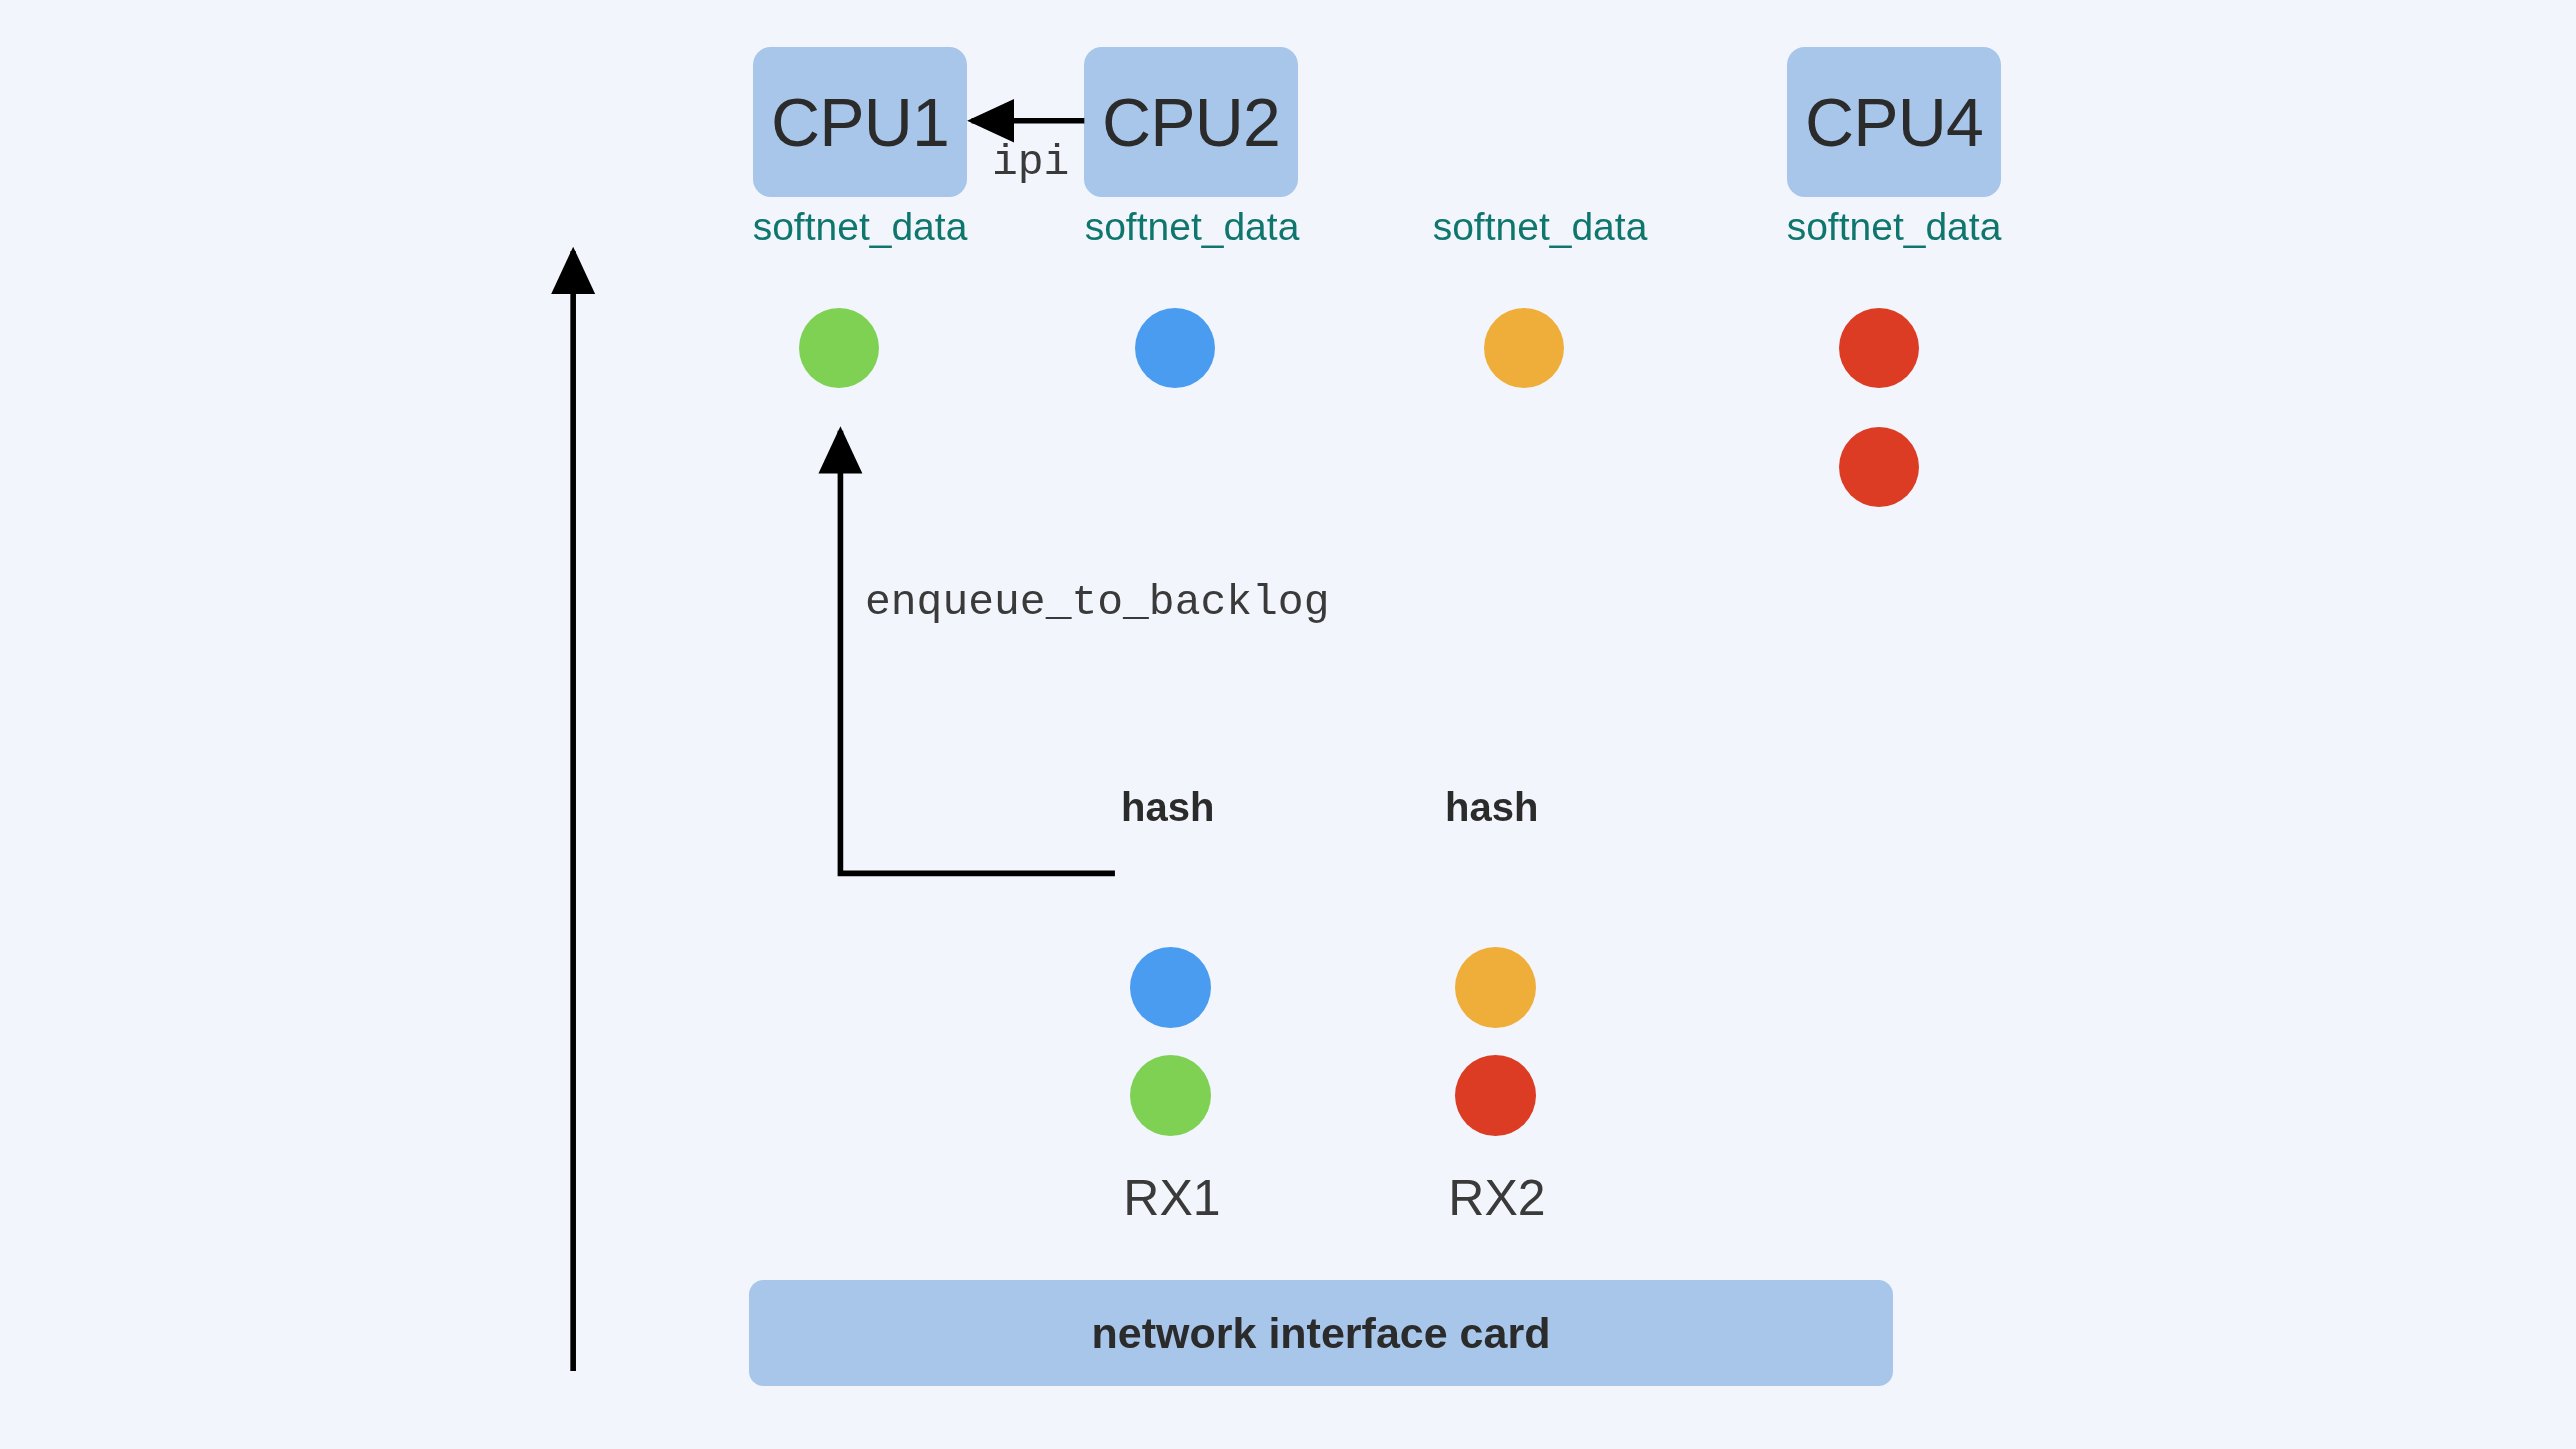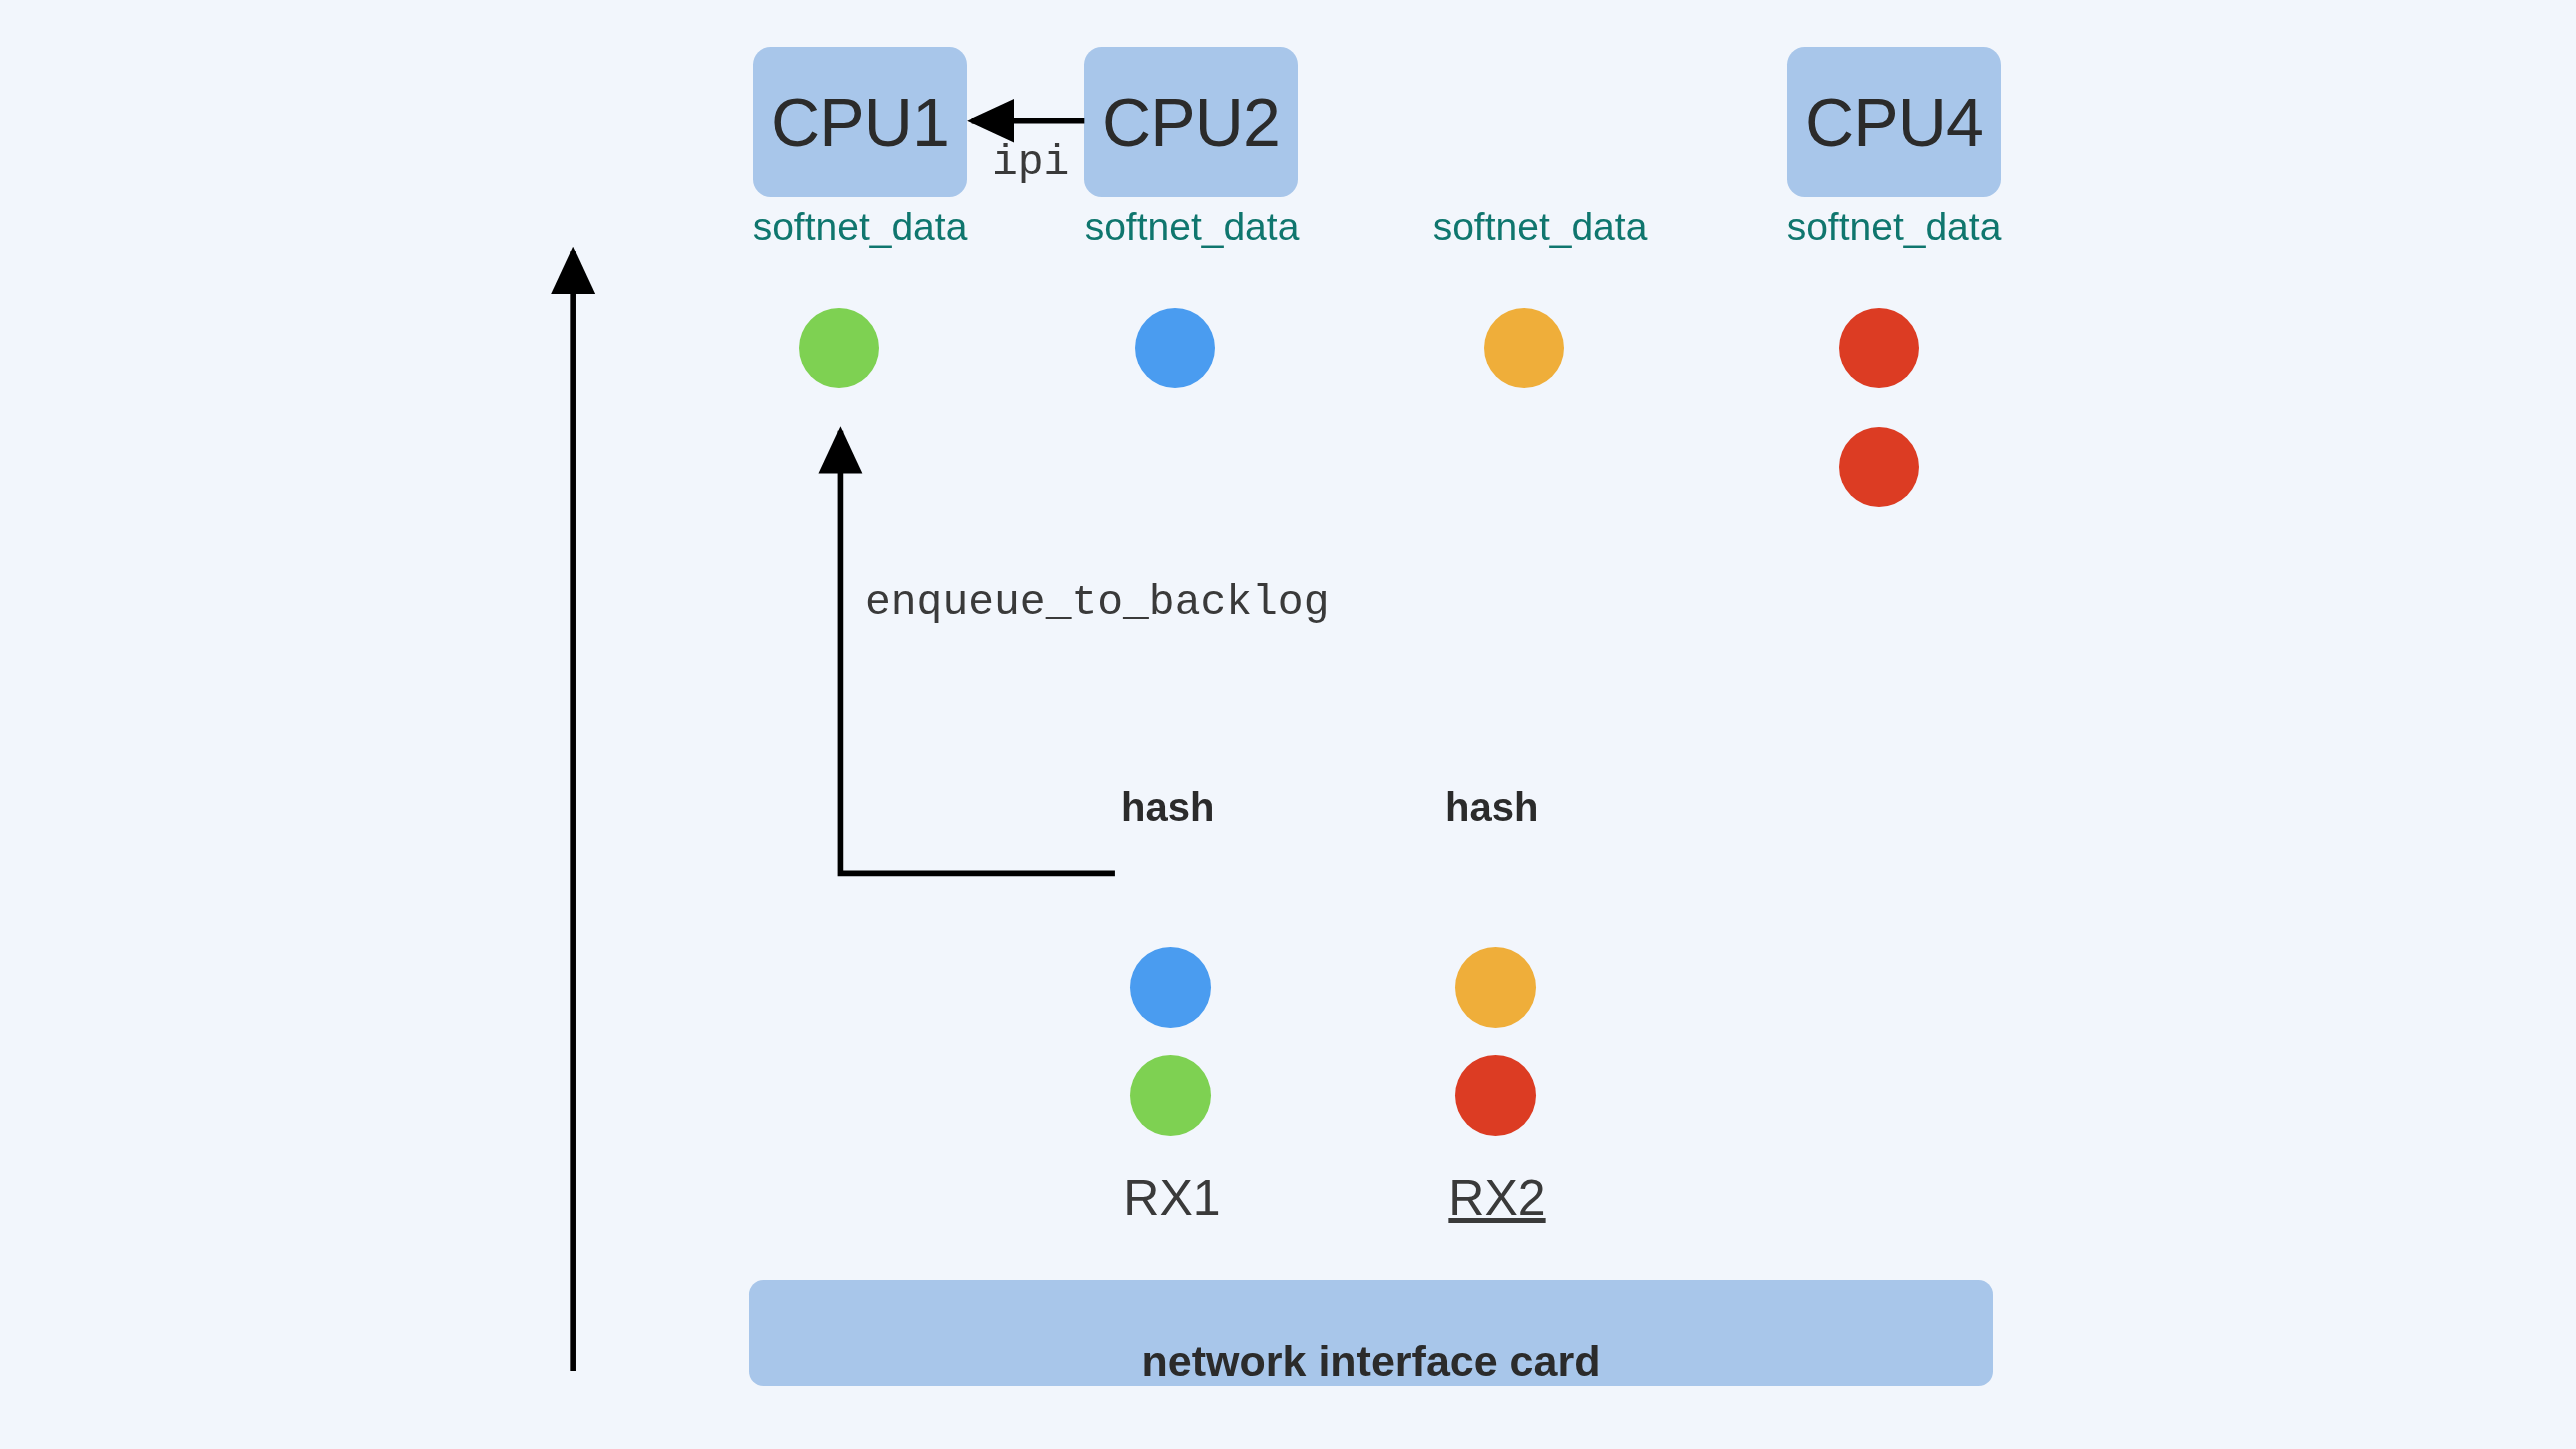--- a/index.html
+++ b/index.html
@@ -115,23 +115,23 @@
 
   <div class="hash-label" style="left:1121px; top:785px;">hash</div>
   <div class="hash-label" style="left:1445px; top:785px;">hash</div>
 
   <div class="dot" id="dot-rx1-0" style="left: 1130px; top: 947px; width: 81px; height: 81px; background: rgb(74, 156, 240);"></div>
   <div class="dot" id="dot-rx1-1" style="left: 1130px; top: 1055px; width: 81px; height: 81px; background: rgb(126, 209, 82);"></div>
   <div class="dot" id="dot-rx2-0" style="left: 1455px; top: 947px; width: 81px; height: 81px; background: rgb(239, 174, 58);"></div>
   <div class="dot" id="dot-rx2-1" style="left: 1455px; top: 1055px; width: 81px; height: 81px; background: rgb(220, 60, 35);"></div>
 
   <div class="rx-label" style="left:1051px; top:1169px;">RX1</div>
-  <div class="rx-label" style="left:1376px; top:1169px;text-decoration:underline;">RX2</div>
+  <div class="rx-label" style="left:1376px; top:1169px;">RX2</div>
 
-  <div class="nic-bar" style="left: 749px; top: 1280px; width: 1244px; height: 106px; background: rgb(168, 198, 234); align-items: flex-end;">
+  <div class="nic-bar" style="left: 749px; top: 1280px; width: 1144px; height: 106px; background: rgb(168, 198, 234);">
     <span>network interface card</span>
   </div>
 
   <svg class="overlay" viewBox="0 0 3200 1800">
     <defs>
       <marker id="arrowhead" markerWidth="9" markerHeight="9" refX="7.6" refY="4.5" orient="auto" markerUnits="strokeWidth">
         <path d="M0,0.6 L8.4,4.5 L0,8.4 Z" fill="#000000"></path>
       </marker>
     </defs>
 

